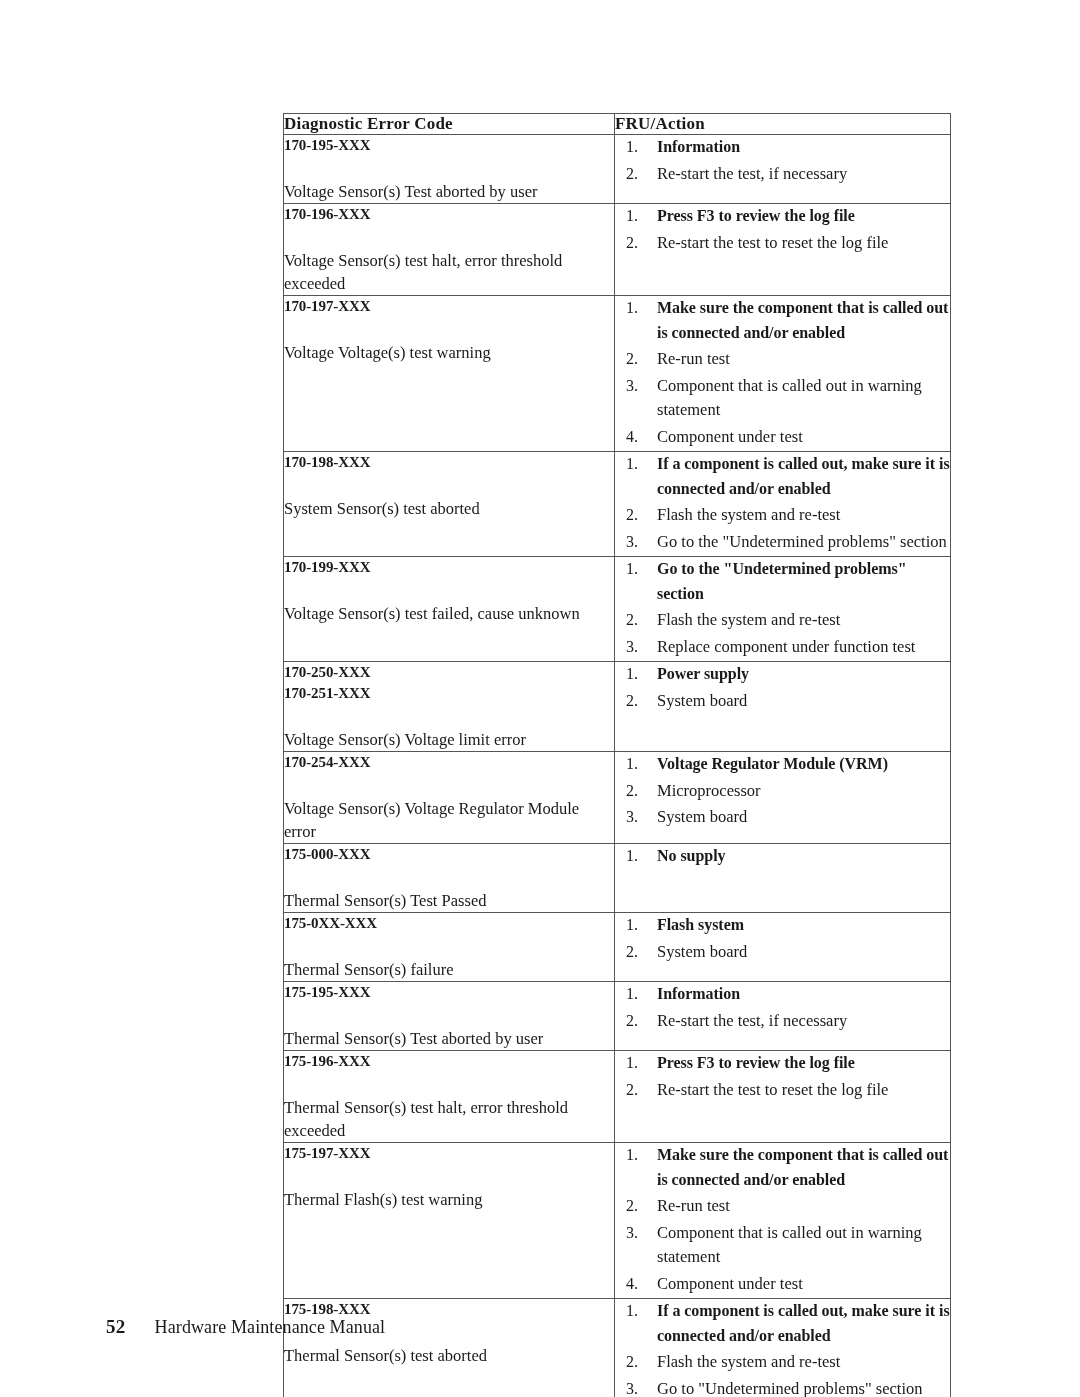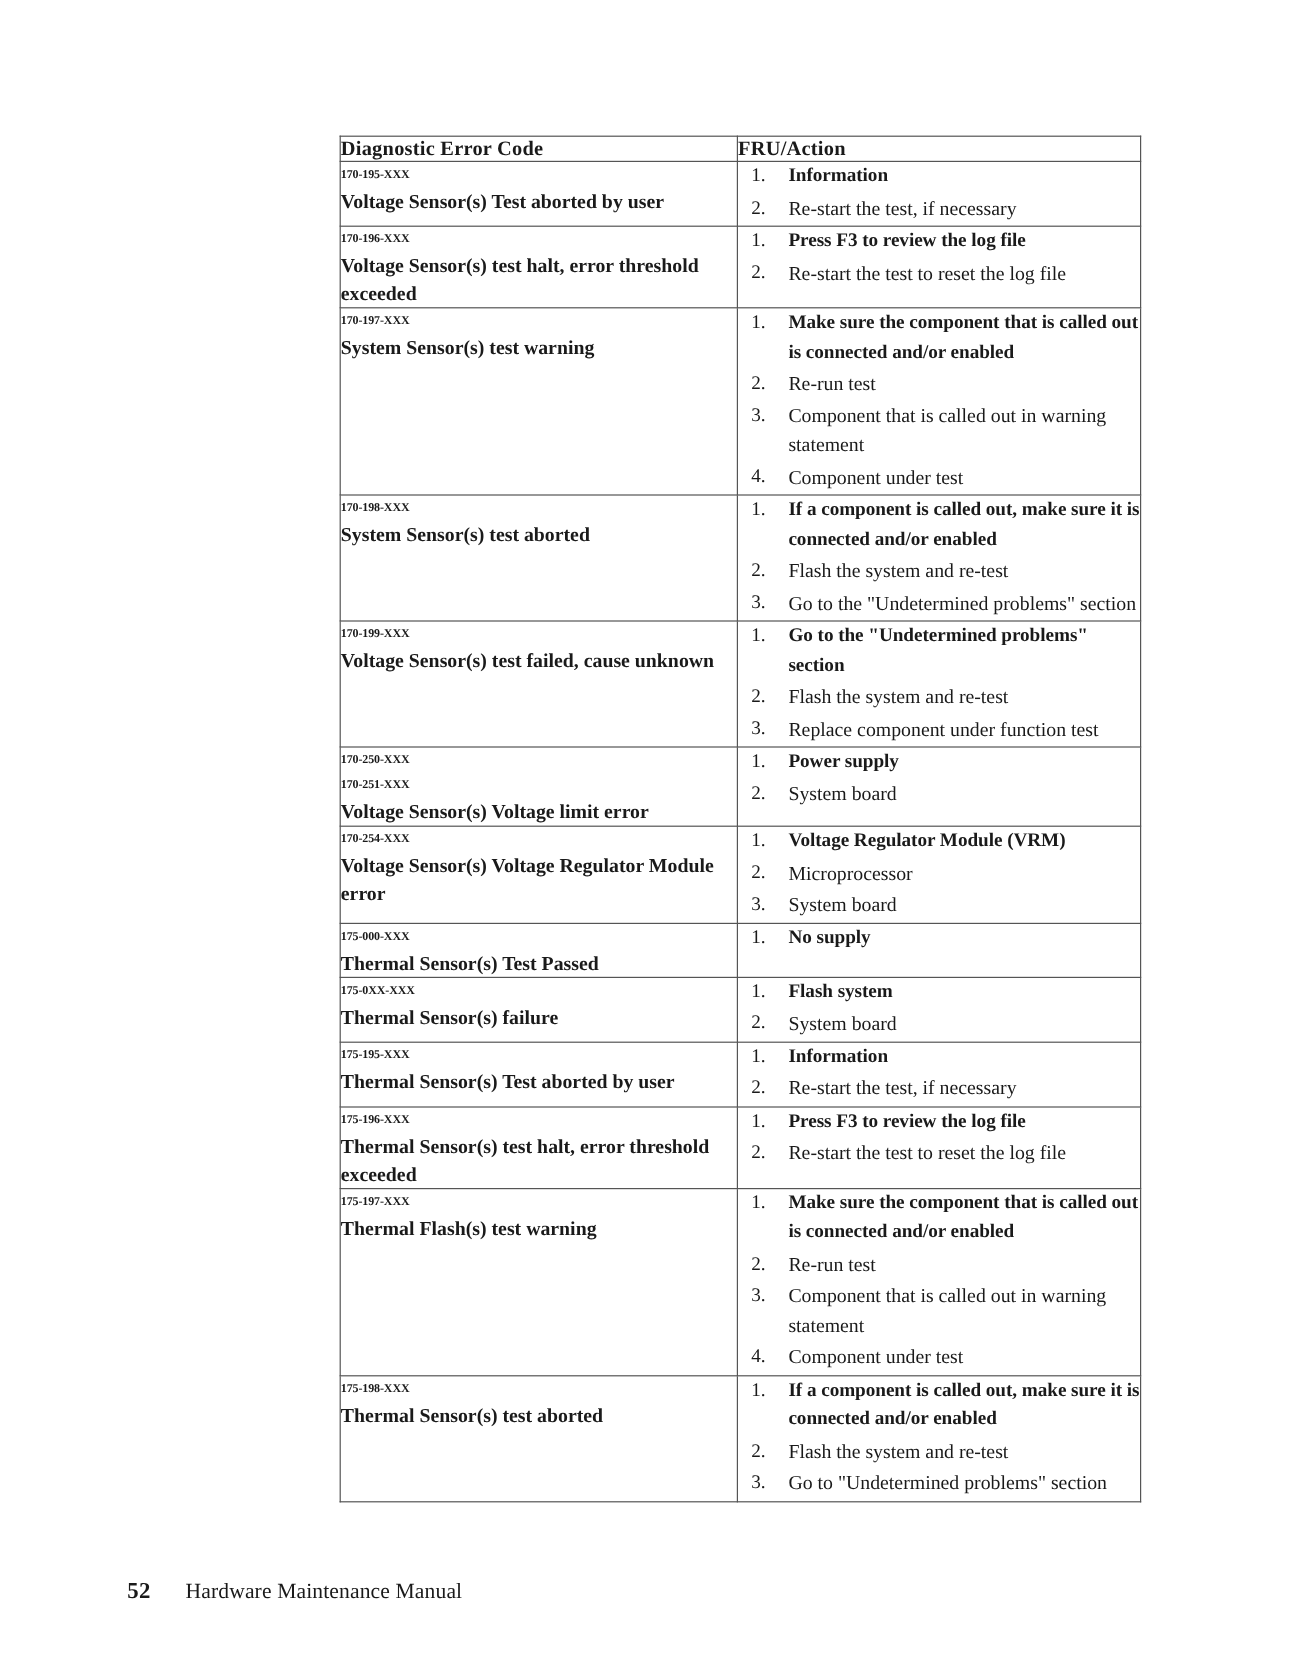--- a/index.html
+++ b/index.html
@@ -59,29 +59,30 @@
     text-align: left;
     letter-spacing: 0.2px;
   }
 
   
   td.code-cell {
     padding: 6px 10px 10px 8px;
   }
   .code-id {
     font-weight: bold;
-    font-size: 10px;
+    font-size: 15px;
     line-height: 21px;
     letter-spacing: -0.1px;
     white-space: nowrap;
   }
   .code-desc {
-    font-weight: bold;
+    font-weight: normal;
     font-size: 16.5px;
     line-height: 23px;
+    margin-top: 24px;
   }
 
   
   td.fru-cell {
     padding: 6px 8px 10px 0;
   }
   ol.fru-list {
     list-style: none;
     margin: 0;
     padding: 0;
@@ -107,21 +108,21 @@
   ol.fru-list li.first .num {
     font-weight: normal;
   }
 
   
   .footer {
     position: absolute;
     left: 106px;
     top: 1316px;
     display: flex;
-    align-items: flex-start;
+    align-items: center;
   }
   .footer .pageno {
     font-weight: bold;
     font-size: 19px;
     letter-spacing: 0.3px;
   }
   .footer .booktitle {
     margin-left: 29px;
     font-size: 18px;
     letter-spacing: 0.1px;
@@ -165,21 +166,21 @@
             <td class="fru-cell">
               <ol class="fru-list">
                 <li class="first"><span class="num">1.</span><span>Press F3 to review the log file</span></li>
                 <li><span class="num">2.</span><span>Re-start the test to reset the log file</span></li>
               </ol>
             </td>
           </tr>
           <tr>
             <td class="code-cell">
               <div class="code-id">170-197-XXX</div>
-              <div class="code-desc">System Sensor(s) test warning</div>
+              <div class="code-desc">Voltage Voltage(s) test warning</div>
             </td>
             <td class="fru-cell">
               <ol class="fru-list">
                 <li class="first"><span class="num">1.</span><span>Make sure the component that is called out is connected and/or enabled</span></li>
                 <li><span class="num">2.</span><span>Re-run test</span></li>
                 <li><span class="num">3.</span><span>Component that is called out in warning statement</span></li>
                 <li><span class="num">4.</span><span>Component under test</span></li>
               </ol>
             </td>
           </tr>

